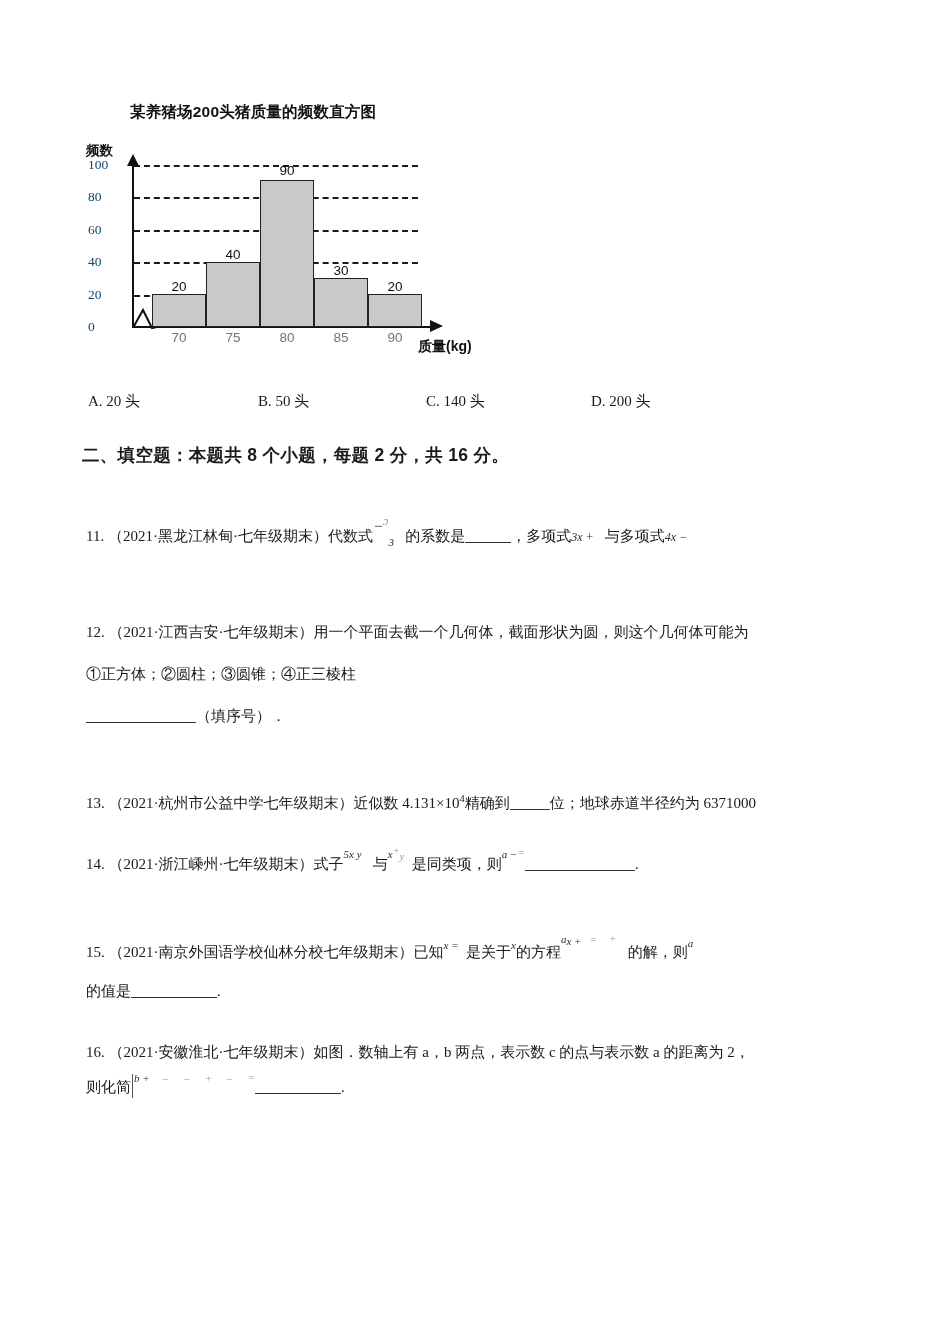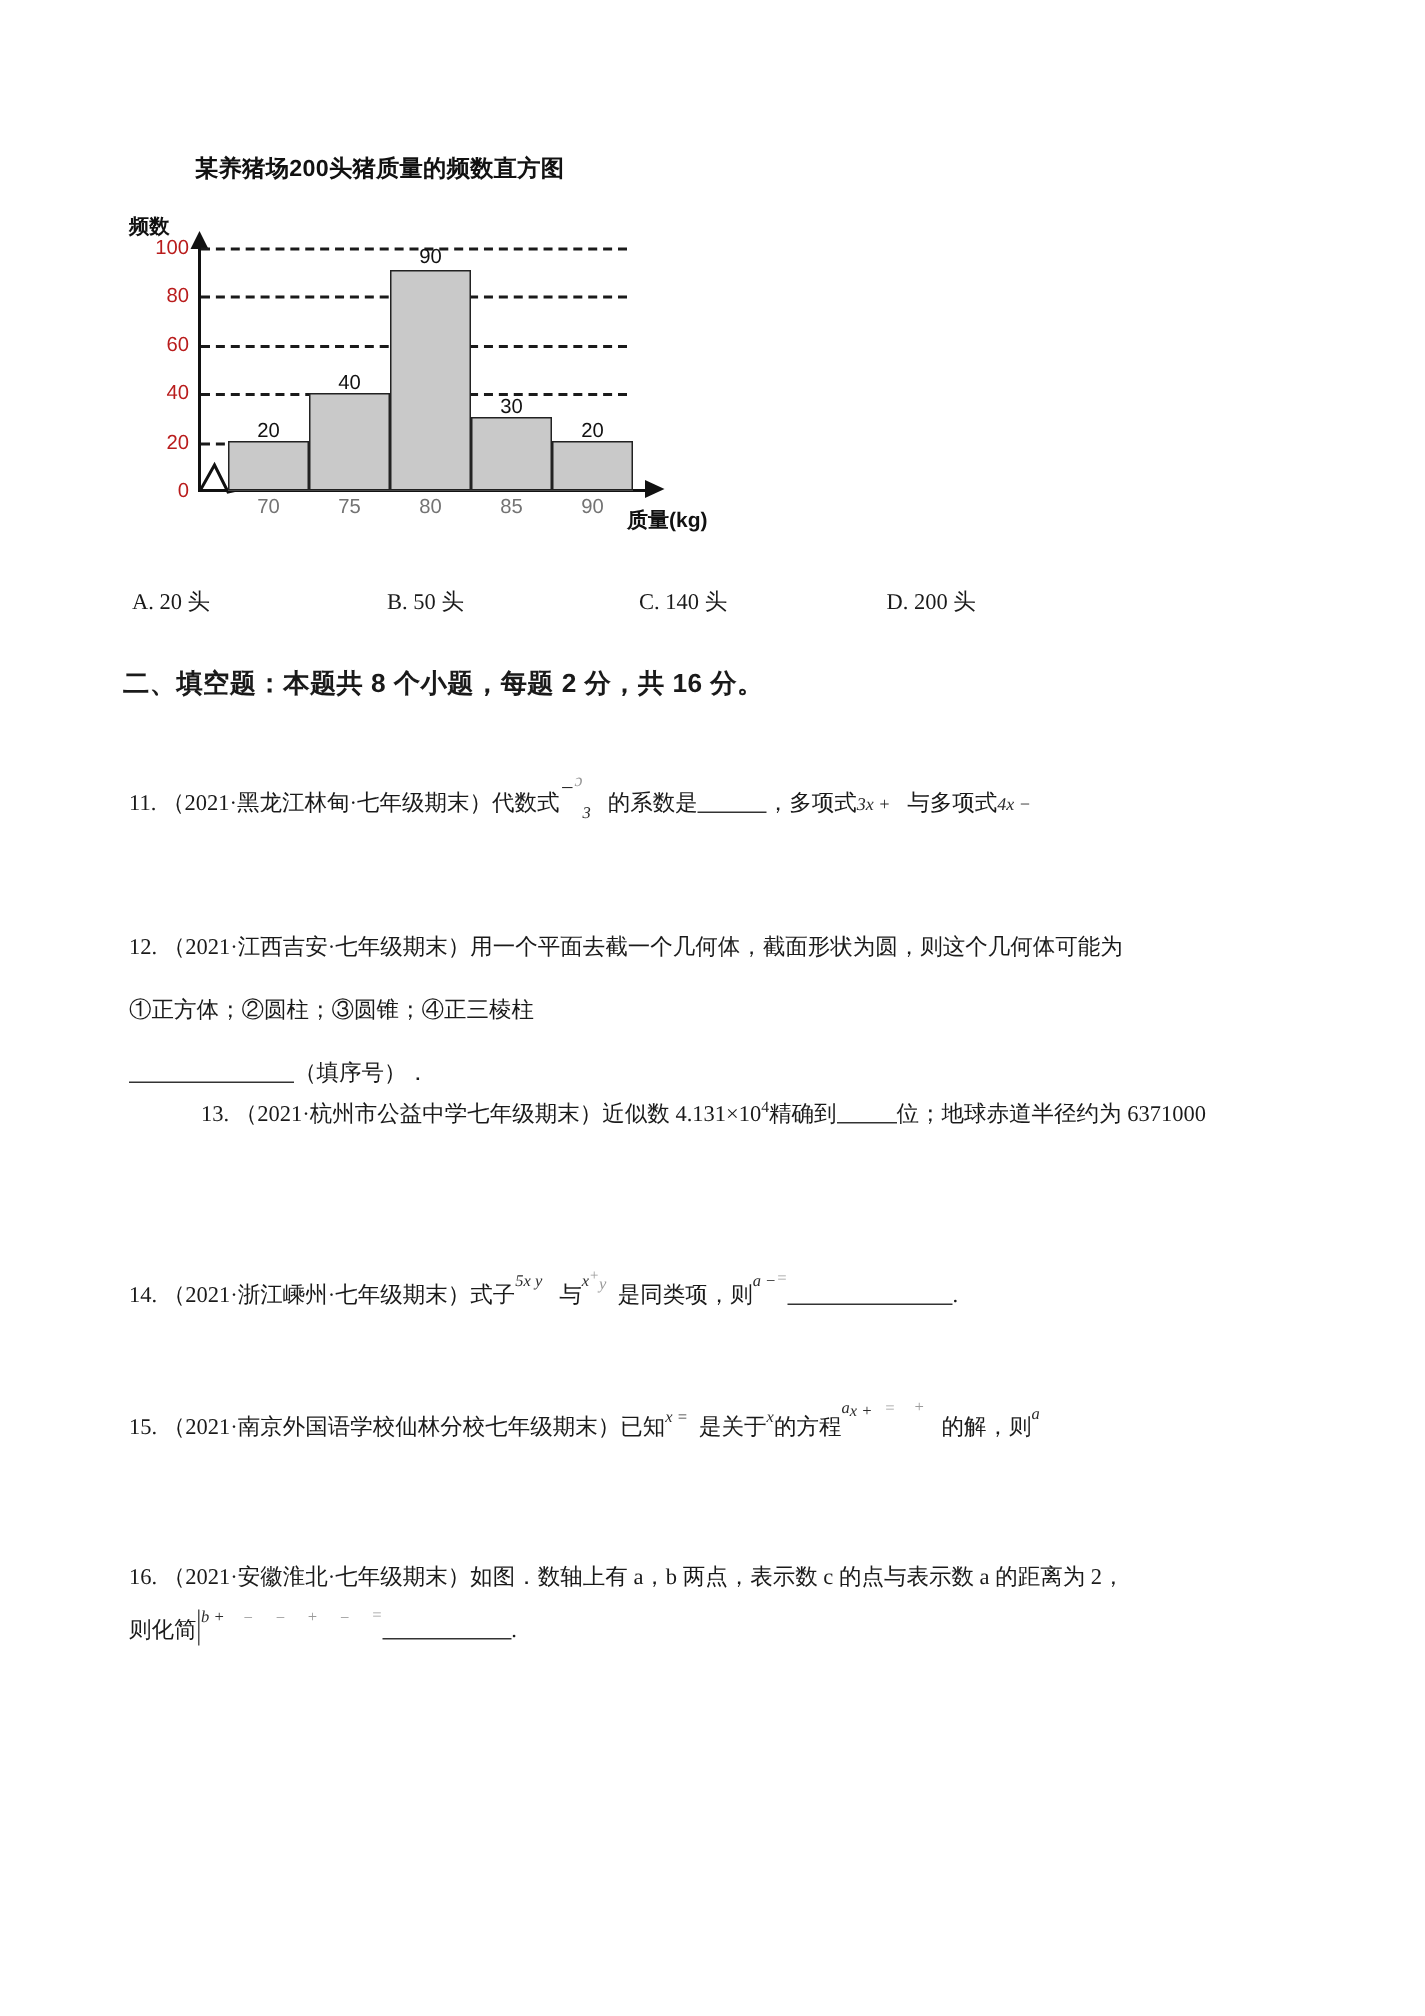--- a/index.html
+++ b/index.html
@@ -46,23 +46,23 @@
     font-size:14px; font-weight:700; color:#111; white-space:nowrap;
   }
   
   .zigzag { position:absolute; left:46px; top:160px; }
   
   .gridline {
     position:absolute; left:46px; width:284px; height:0;
     border-top:2px dashed #1a1a1a;
   }
   .ytick {
-    position:absolute; left:0px; width:38px; text-align:right;
-    font-family:Liberation Sans, sans-serif;
-    font-size:13.5px; color:#b91c1c;
+    position:absolute; left:0px; width:38px; text-align:left;
+    font-family:Liberation Serif, serif;
+    font-size:13.5px; color:#0c4a6e;
   }
   
   .bars { position:absolute; left:64px; top:24px; width:270px; height:163px; }
   .bar {
     position:absolute; bottom:0;
     background:#c9c9c9; border:1.6px solid #222;
     box-sizing:border-box;
   }
   .barval {
     position:absolute;
@@ -191,35 +191,38 @@
       <span>12.</span><span>&nbsp;</span><span>（2021·江西吉安·七年级期末）</span><span>用一个平面去截一个几何体，截面形状为圆，则这个几何体可能为</span>
     </div>
     <div class="line" style="line-height:46px;">
       <span>①正方体；②圆柱；③圆锥；④正三棱柱</span>
     </div>
     <div class="line">
       <span class="blank b5"></span><span>（填序号）．</span>
     </div>
   </div>
 
-  <div class="q" style="top:724px;margin-left:48px;">
+  <div class="q" style="top:784px;">
     <div class="line">
       <span>13.</span><span>&nbsp;</span><span>（2021·杭州市公益中学七年级期末）</span><span>近似数 4.131×10</span><span class="supsm">4</span><span>精确到</span><span class="blank b2"></span><span>位；地球赤道半径约为 6371000</span>
     </div>
   </div>
 
   <div class="q" style="top:845px;">
     <div class="line">
       <span>14.</span><span>&nbsp;</span><span>（2021·浙江嵊州·七年级期末）</span><span>式子</span><span class="mfrag"><span class="sup" style="top:-11px;">5x  y</span></span><span>&nbsp;&nbsp;&nbsp;</span><span>与</span><span class="mfrag"><span class="sup" style="top:-11px;">x</span><span class="faint tiny" style="position:relative;top:-15px;">+</span><span class="sup faint" style="top:-9px;">y</span></span><span>&nbsp;&nbsp;</span><span>是同类项，则</span><span class="mfrag"><span class="sup" style="top:-11px;">a −</span><span class="sup faint" style="top:-13px;">=</span></span><span class="blank b5"></span><span>.</span>
     </div>
   </div>
 
   <div class="q" style="top:933px;">
     <div class="line">
       <span>15.</span><span>&nbsp;</span><span>（2021·南京外国语学校仙林分校七年级期末）</span><span>已知</span><span class="mfrag"><span class="sup" style="top:-8px;">x =</span></span><span>&nbsp;&nbsp;</span><span>是关于</span><span class="mfrag"><span class="sup" style="top:-8px;">x</span></span><span>的方程</span><span class="mfrag"><span class="sup" style="top:-14px;">a</span><span class="sup" style="top:-12px;">x +</span><span class="sup faint" style="top:-14px;padding-left:8px;">=</span><span class="sup faint" style="top:-15px;padding-left:12px;">+</span></span><span>&nbsp;&nbsp;&nbsp;</span><span>的解，则</span><span class="mfrag"><span class="sup" style="top:-10px;">a</span></span>
+    </div>
+    <div class="line">
+      <span>的值是</span><span class="blank b4"></span><span>.</span>
     </div>
   </div>
 
   <div class="q" style="top:1033px;">
     <div class="line">
       <span>16.</span><span>&nbsp;</span><span>（2021·安徽淮北·七年级期末）</span><span>如图．数轴上有 a，b 两点，表示数 c 的点与表示数 a 的距离为 2，</span>
     </div>
     <div class="line" style="line-height:32px;">
       <span>则化简</span><span class="absbar"></span><span class="mfrag"><span class="sup" style="top:-10px;">b +</span><span class="sup faint" style="top:-9px;padding-left:12px;">−</span><span class="sup faint" style="top:-9px;padding-left:14px;">−</span><span class="sup faint" style="top:-10px;padding-left:14px;">+</span><span class="sup faint" style="top:-9px;padding-left:14px;">−</span><span class="sup faint" style="top:-11px;padding-left:14px;">=</span></span><span class="blank b4"></span><span>.</span>
     </div>

